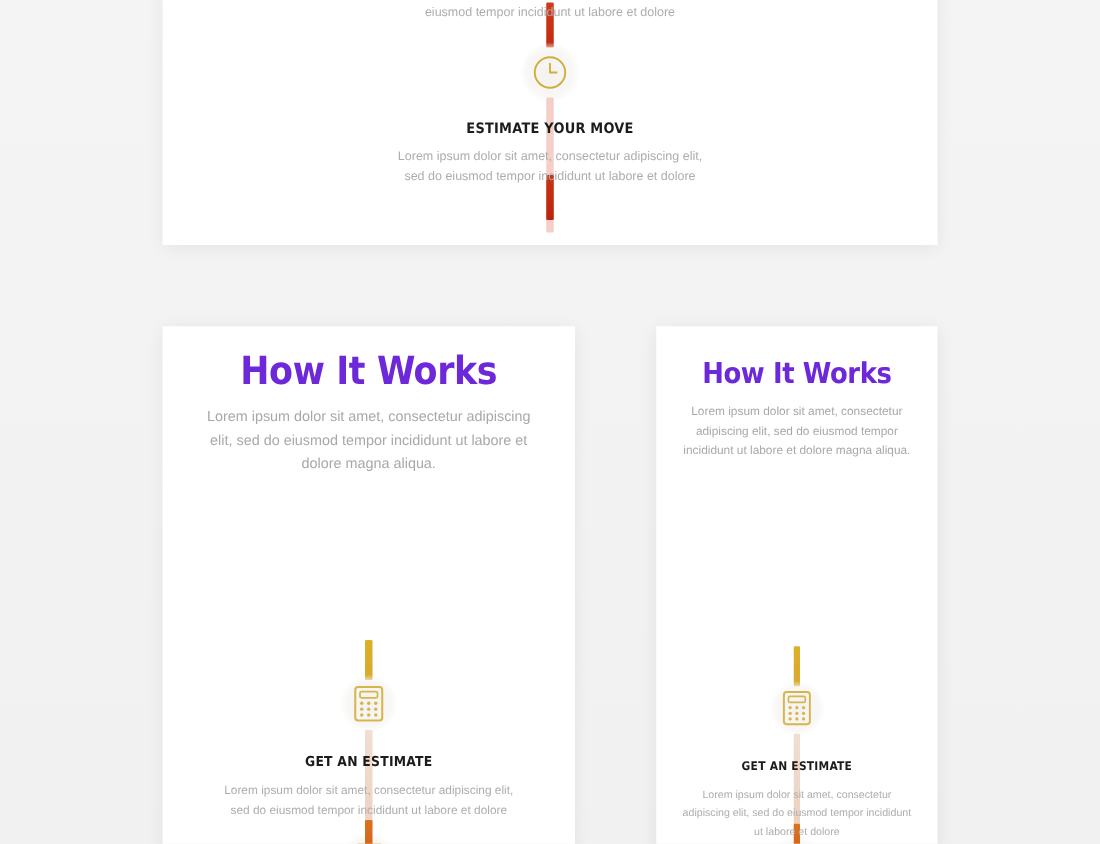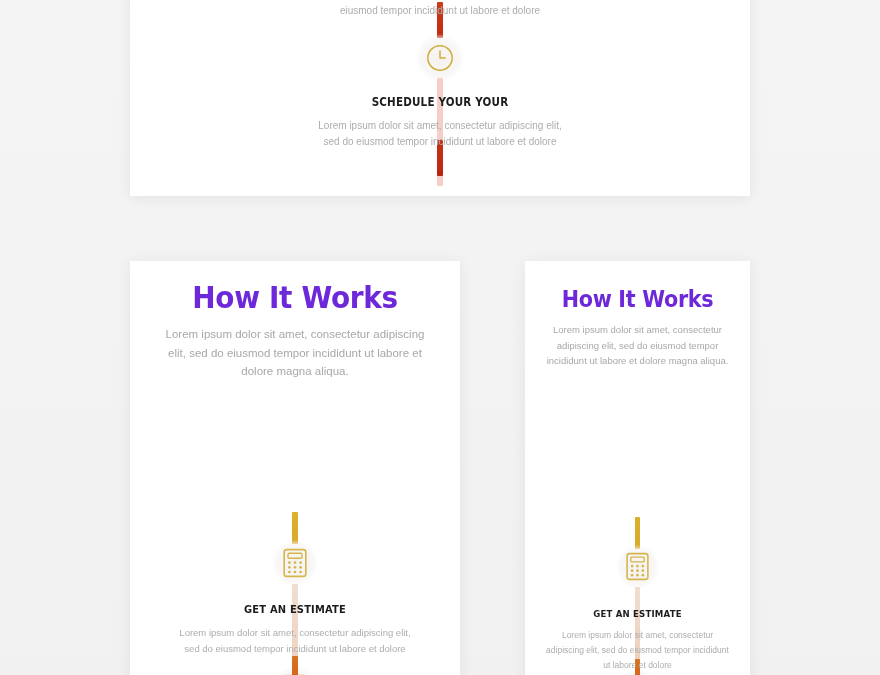--- a/index.html
+++ b/index.html
@@ -147,21 +147,21 @@
       <div class="icon-wrap" style="position:absolute; left:50%; margin-left:-24px; top:294px; width:48px; height:48px;">
         <svg width="30" height="30" viewBox="0 0 32 32" fill="none">
           <circle cx="16" cy="16" r="13" stroke="#cfae3e" stroke-width="1.6" fill="none"></circle>
           <path d="M16 8.5 V16 H21.5" stroke="#cfae3e" stroke-width="1.6" stroke-linecap="round" stroke-linejoin="round" fill="none"></path>
         </svg>
       </div>
 
       <div class="seg" style="position:absolute; left:50%; margin-left:-3px; top:338px; width:6px; height:108px; background:#f5cfc7; z-index:1;"></div>
 
       <div style="position:absolute; left:0; right:0; top:355px; z-index:2;">
-        <div class="step-title">SCHEDULE YOUR YOUR</div>
+        <div class="step-title">ESTIMATE YOUR MOVE</div>
         <div class="step-desc">Lorem ipsum dolor sit amet, consectetur adipiscing elit, sed do eiusmod tempor incididunt ut labore et dolore</div>
       </div>
 
       <div class="seg" style="position:absolute; left:50%; margin-left:-3px; top:400px; width:6px; height:36px; background:linear-gradient(180deg,#c83415 0%,#bb2310 100%); z-index:1;"></div>
     </div>
 
   </div>
 
   <div class="card card-left">
 

